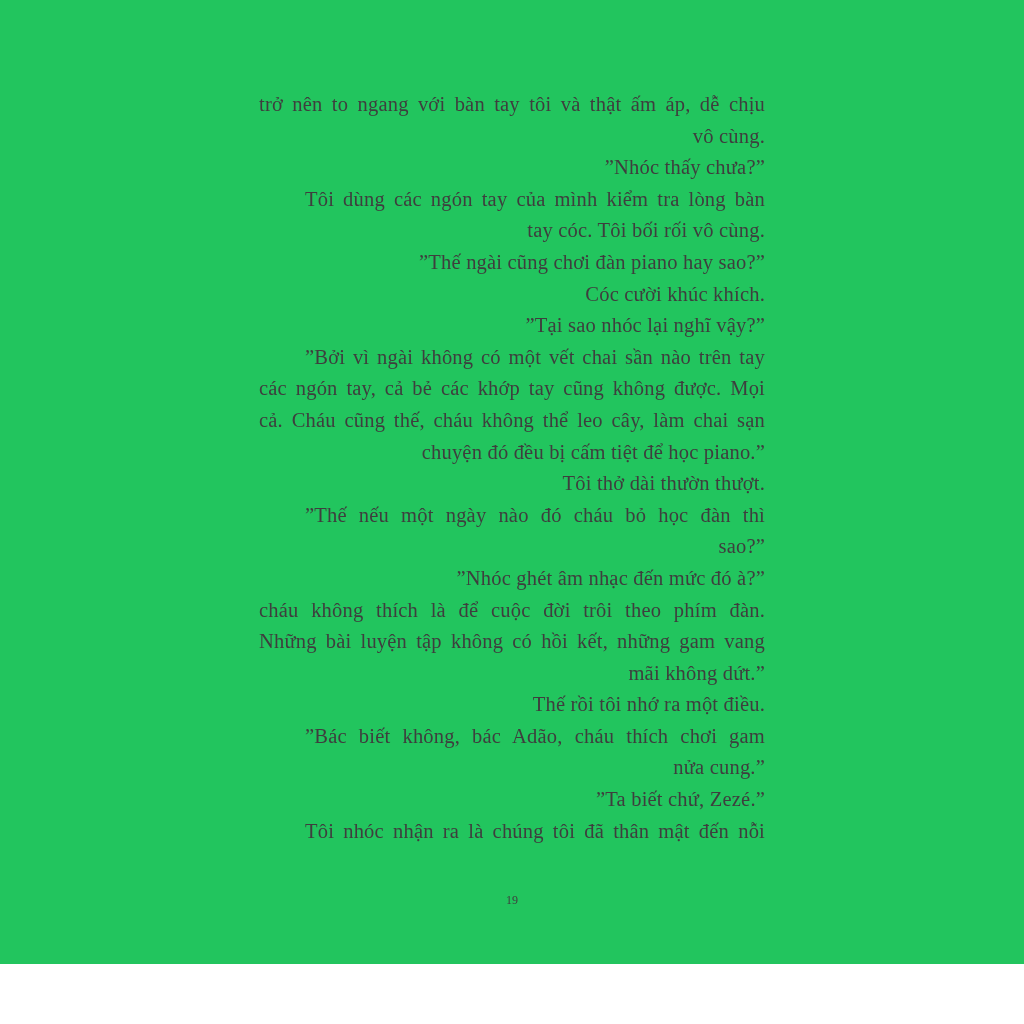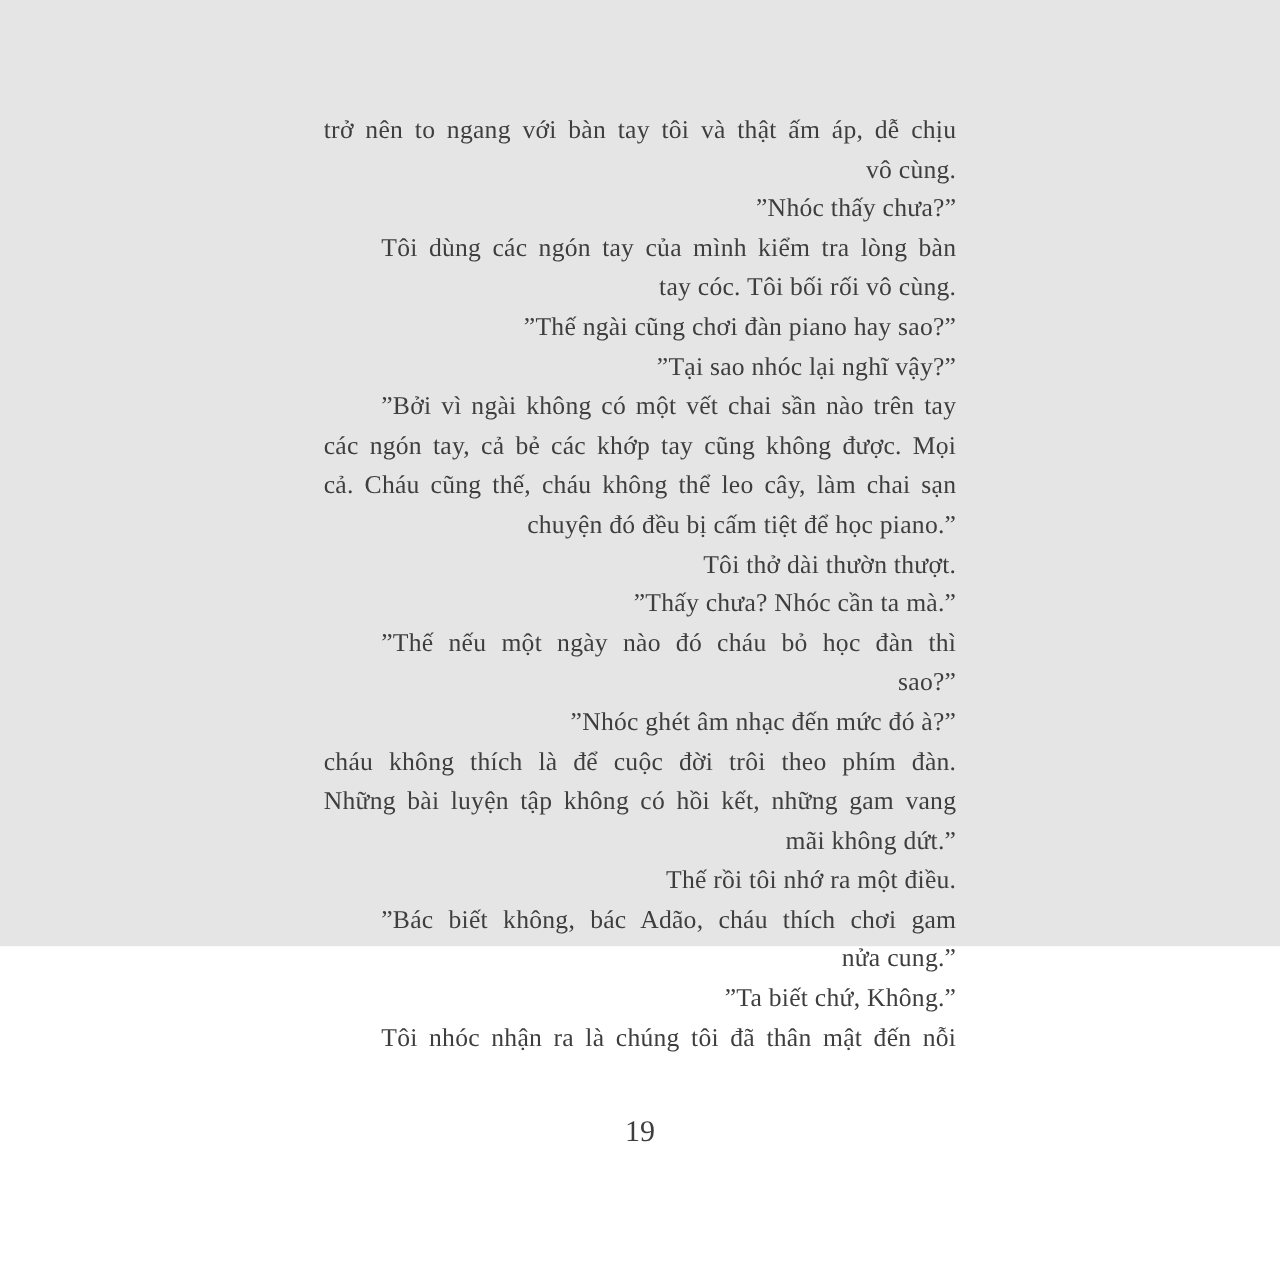--- a/index.html
+++ b/index.html
@@ -6,22 +6,22 @@
     margin: 0;
     padding: 0;
     width: 1024px;
     height: 1024px;
     background: #ffffff;
     overflow: hidden;
   }
   .page {
     position: relative;
     width: 1024px;
-    height: 757px;
-    background: #e5e5e5;
+    height: 964px;
+    background: #22c55e;
   }
   .text-block {
     position: absolute;
     left: 259px;
     top: 89px;
     width: 506px;
   }
   .line {
     font-family: "Liberation Serif", "DejaVu Serif", serif;
     font-size: 20.5px;
@@ -38,48 +38,48 @@
     text-align: justify;
     text-align-last: justify;
   }
   .page-number {
     position: absolute;
     left: 259px;
     top: 893px;
     width: 506px;
     text-align: center;
     font-family: "Liberation Serif", "DejaVu Serif", serif;
-    font-size: 24px;
+    font-size: 12px;
     color: #3e3e3e;
   }
 </style>
 </head>
 <body>
 
 <div class="page">
   <div class="text-block" id="text-block">
       <div class="line justify">trở nên to ngang với bàn tay tôi và thật ấm áp, dễ chịu</div>
       <div class="line">vô cùng.</div>
       <div class="line indent">”Nhóc thấy chưa?”</div>
       <div class="line indent justify">Tôi dùng các ngón tay của mình kiểm tra lòng bàn</div>
       <div class="line">tay cóc. Tôi bối rối vô cùng.</div>
       <div class="line indent">”Thế ngài cũng chơi đàn piano hay sao?”</div>
+      <div class="line indent">Cóc cười khúc khích.</div>
       <div class="line indent">”Tại sao nhóc lại nghĩ vậy?”</div>
       <div class="line indent justify">”Bởi vì ngài không có một vết chai sần nào trên tay</div>
       <div class="line justify">các ngón tay, cả bẻ các khớp tay cũng không được. Mọi</div>
       <div class="line justify">cả. Cháu cũng thế, cháu không thể leo cây, làm chai sạn</div>
       <div class="line">chuyện đó đều bị cấm tiệt để học piano.”</div>
       <div class="line indent">Tôi thở dài thườn thượt.</div>
-      <div class="line indent">”Thấy chưa? Nhóc cần ta mà.”</div>
       <div class="line indent justify">”Thế nếu một ngày nào đó cháu bỏ học đàn thì</div>
       <div class="line">sao?”</div>
       <div class="line indent">”Nhóc ghét âm nhạc đến mức đó à?”</div>
       <div class="line justify">cháu không thích là để cuộc đời trôi theo phím đàn.</div>
       <div class="line justify">Những bài luyện tập không có hồi kết, những gam vang</div>
       <div class="line">mãi không dứt.”</div>
       <div class="line indent">Thế rồi tôi nhớ ra một điều.</div>
       <div class="line indent justify">”Bác biết không, bác Adão, cháu thích chơi gam</div>
       <div class="line">nửa cung.”</div>
-      <div class="line indent">”Ta biết chứ, Không.”</div>
+      <div class="line indent">”Ta biết chứ, Zezé.”</div>
       <div class="line indent justify">Tôi nhóc nhận ra là chúng tôi đã thân mật đến nỗi</div>
     </div>
   <div class="page-number">19</div>
 </div>
 
 </body></html>

